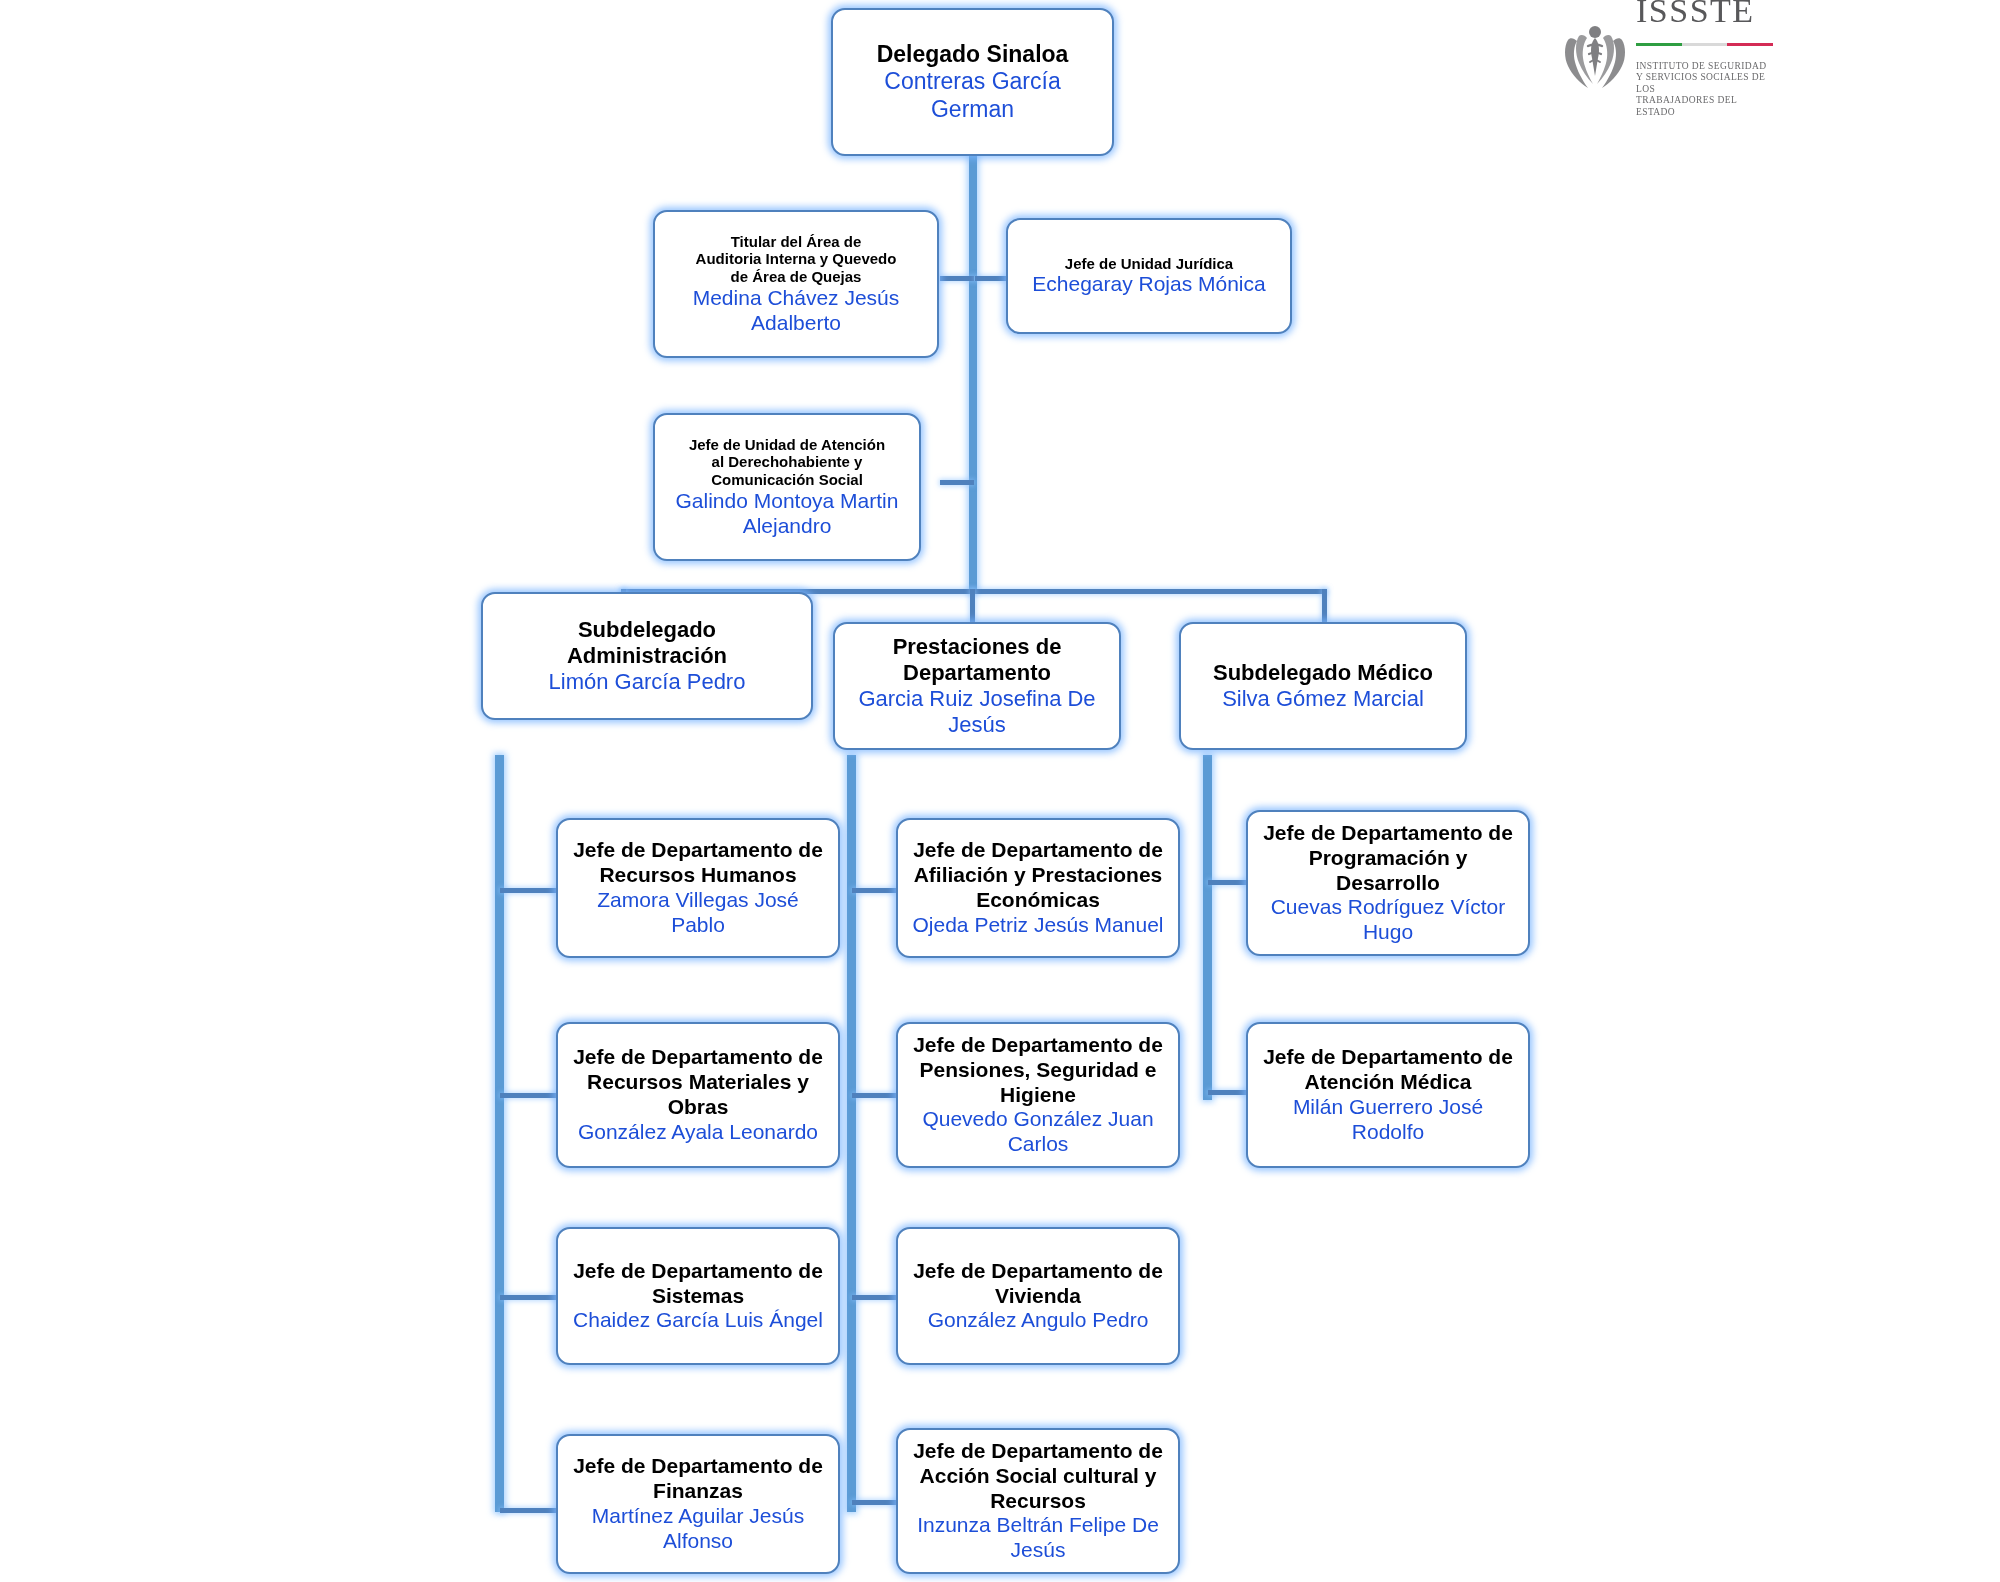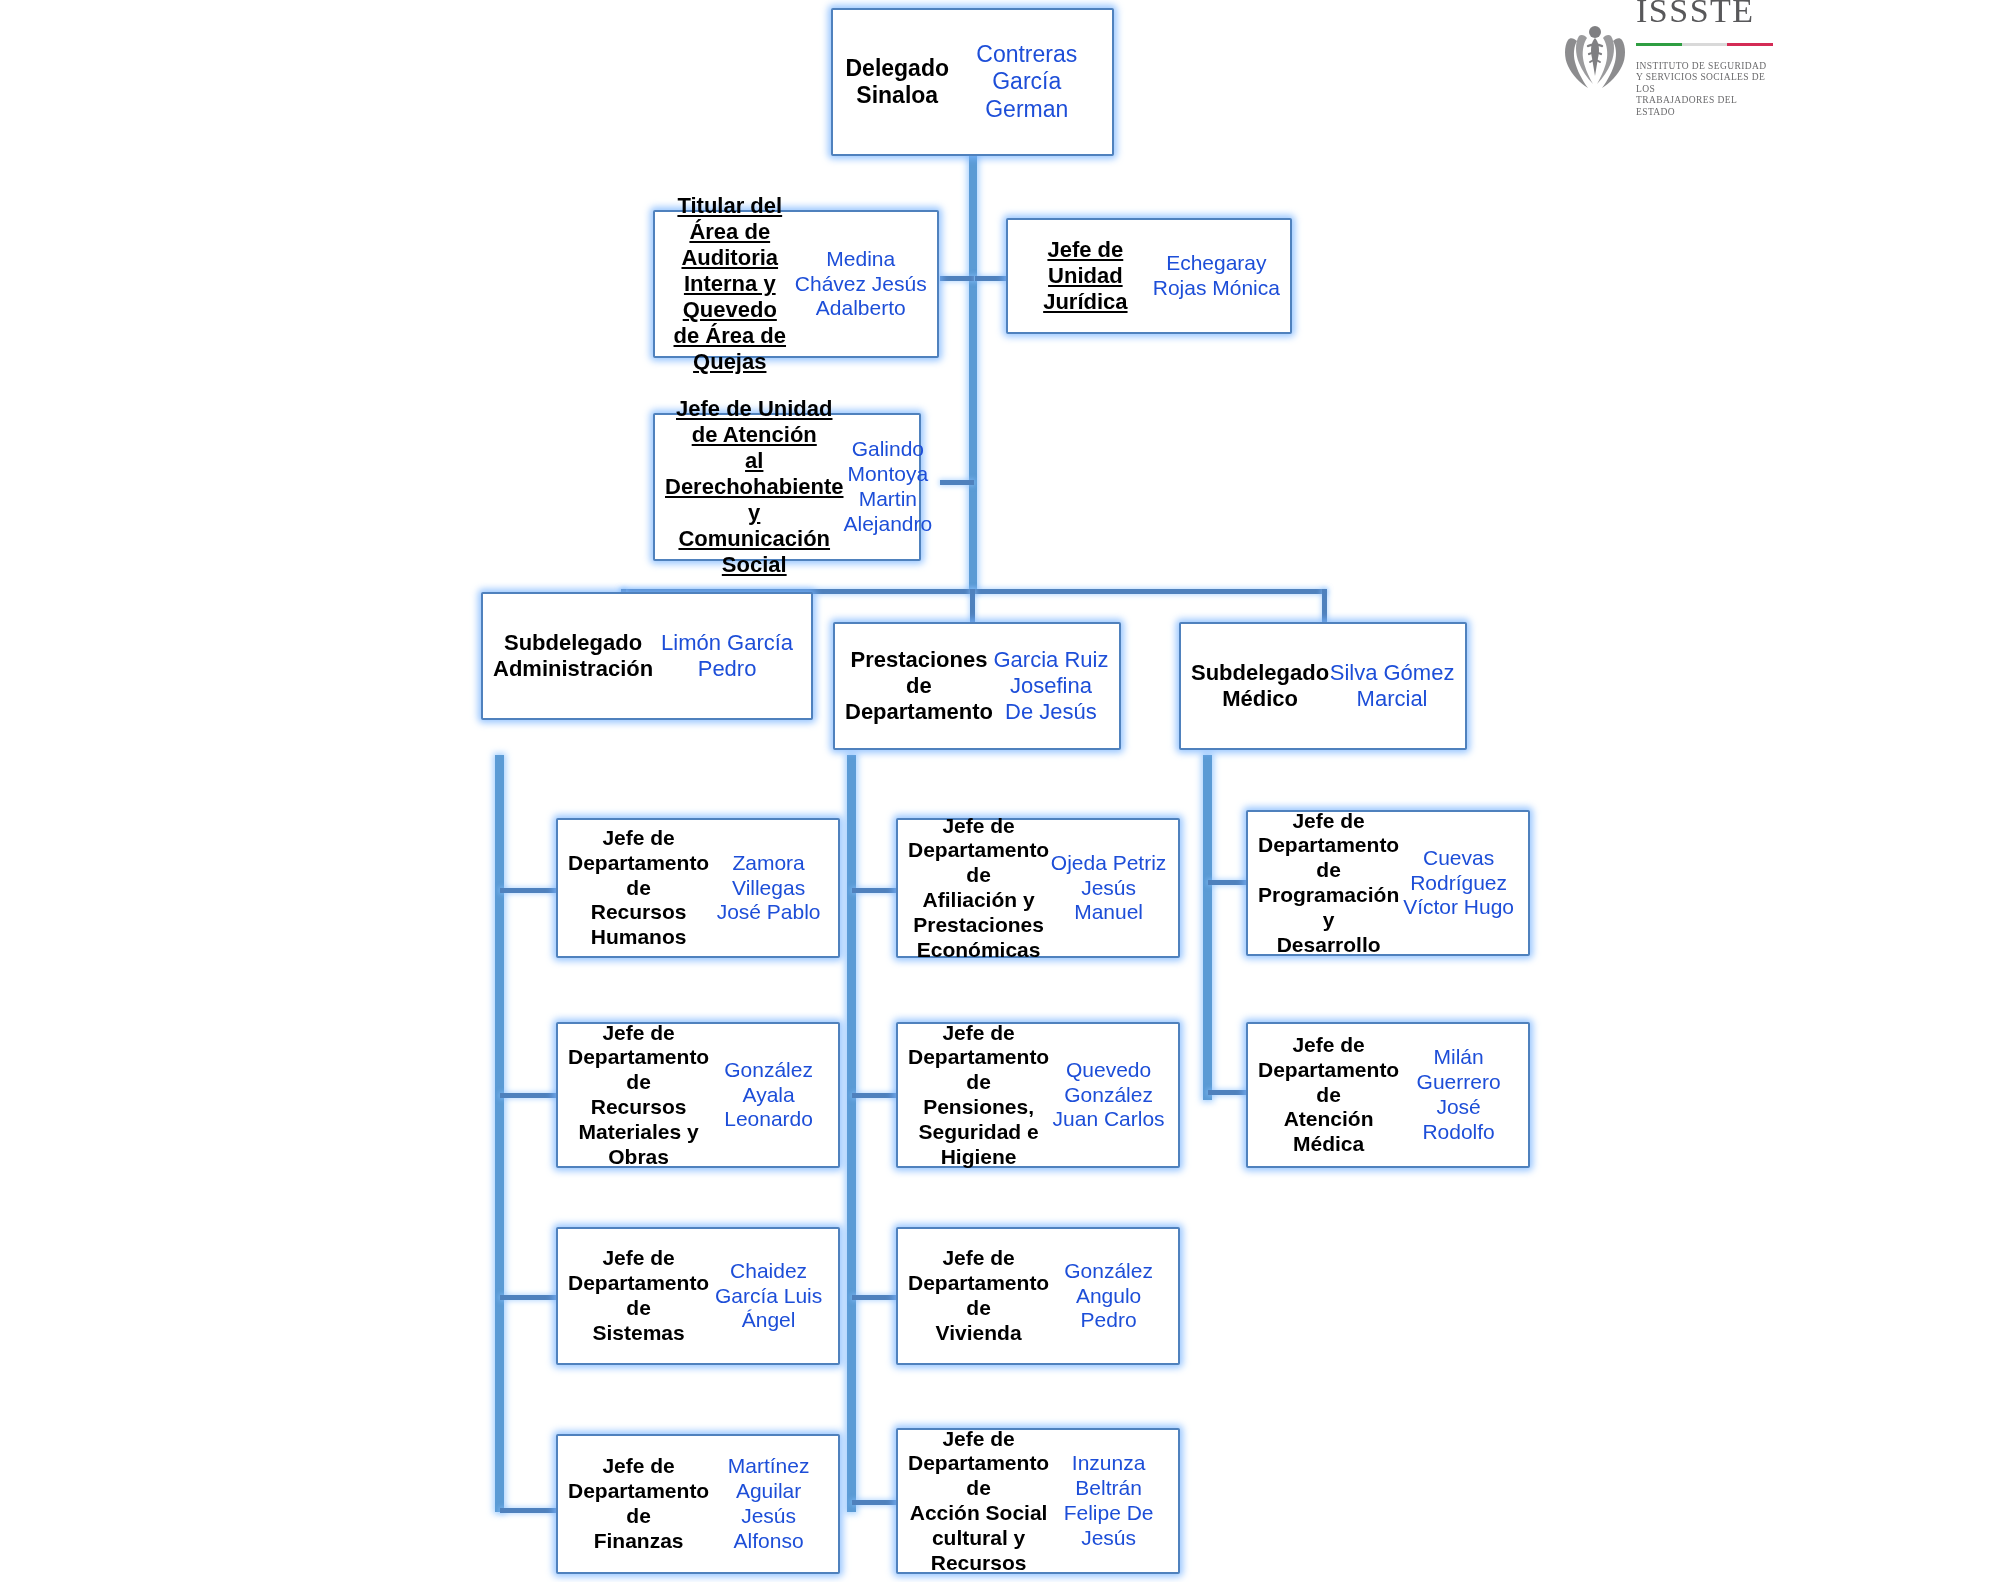--- a/index.html
+++ b/index.html
@@ -17,45 +17,46 @@
     background: #ffffff;
     overflow: hidden;
   }
 
   
   .node {
     position: absolute;
     box-sizing: border-box;
     background: #ffffff;
     border: 2px solid #4f81bd;
-    border-radius: 2px;
+    border-radius: 14px;
     box-shadow: 0 0 7px 3px rgba(120,180,255,0.75);
     display: flex;
-    flex-direction: row;
+    flex-direction: column;
     align-items: center;
+    justify-content: center;
     text-align: center;
     padding: 4px 10px;
     z-index: 5;
   }
   .node .title {
     font-weight: bold;
     color: #000000;
     line-height: 1.18;
     font-size: 21px;
   }
   .node .person {
     color: #1d4ed8;
     line-height: 1.18;
     font-size: 21px;
   }
 
   .node.lvl1 .title { font-size: 23px; }
   .node.lvl1 .person { font-size: 23px; }
 
-  .node.lvl2 .title { font-size: 22px; text-decoration: underline; }
+  .node.lvl2 .title { font-size: 15px; }
   .node.lvl2 .person { font-size: 21px; }
 
   .node.lvl3 .title { font-size: 22px; }
   .node.lvl3 .person { font-size: 22px; }
 
   .node.lvl4 .title { font-size: 21px; }
   .node.lvl4 .person { font-size: 21px; }
 
   
   .conn {

